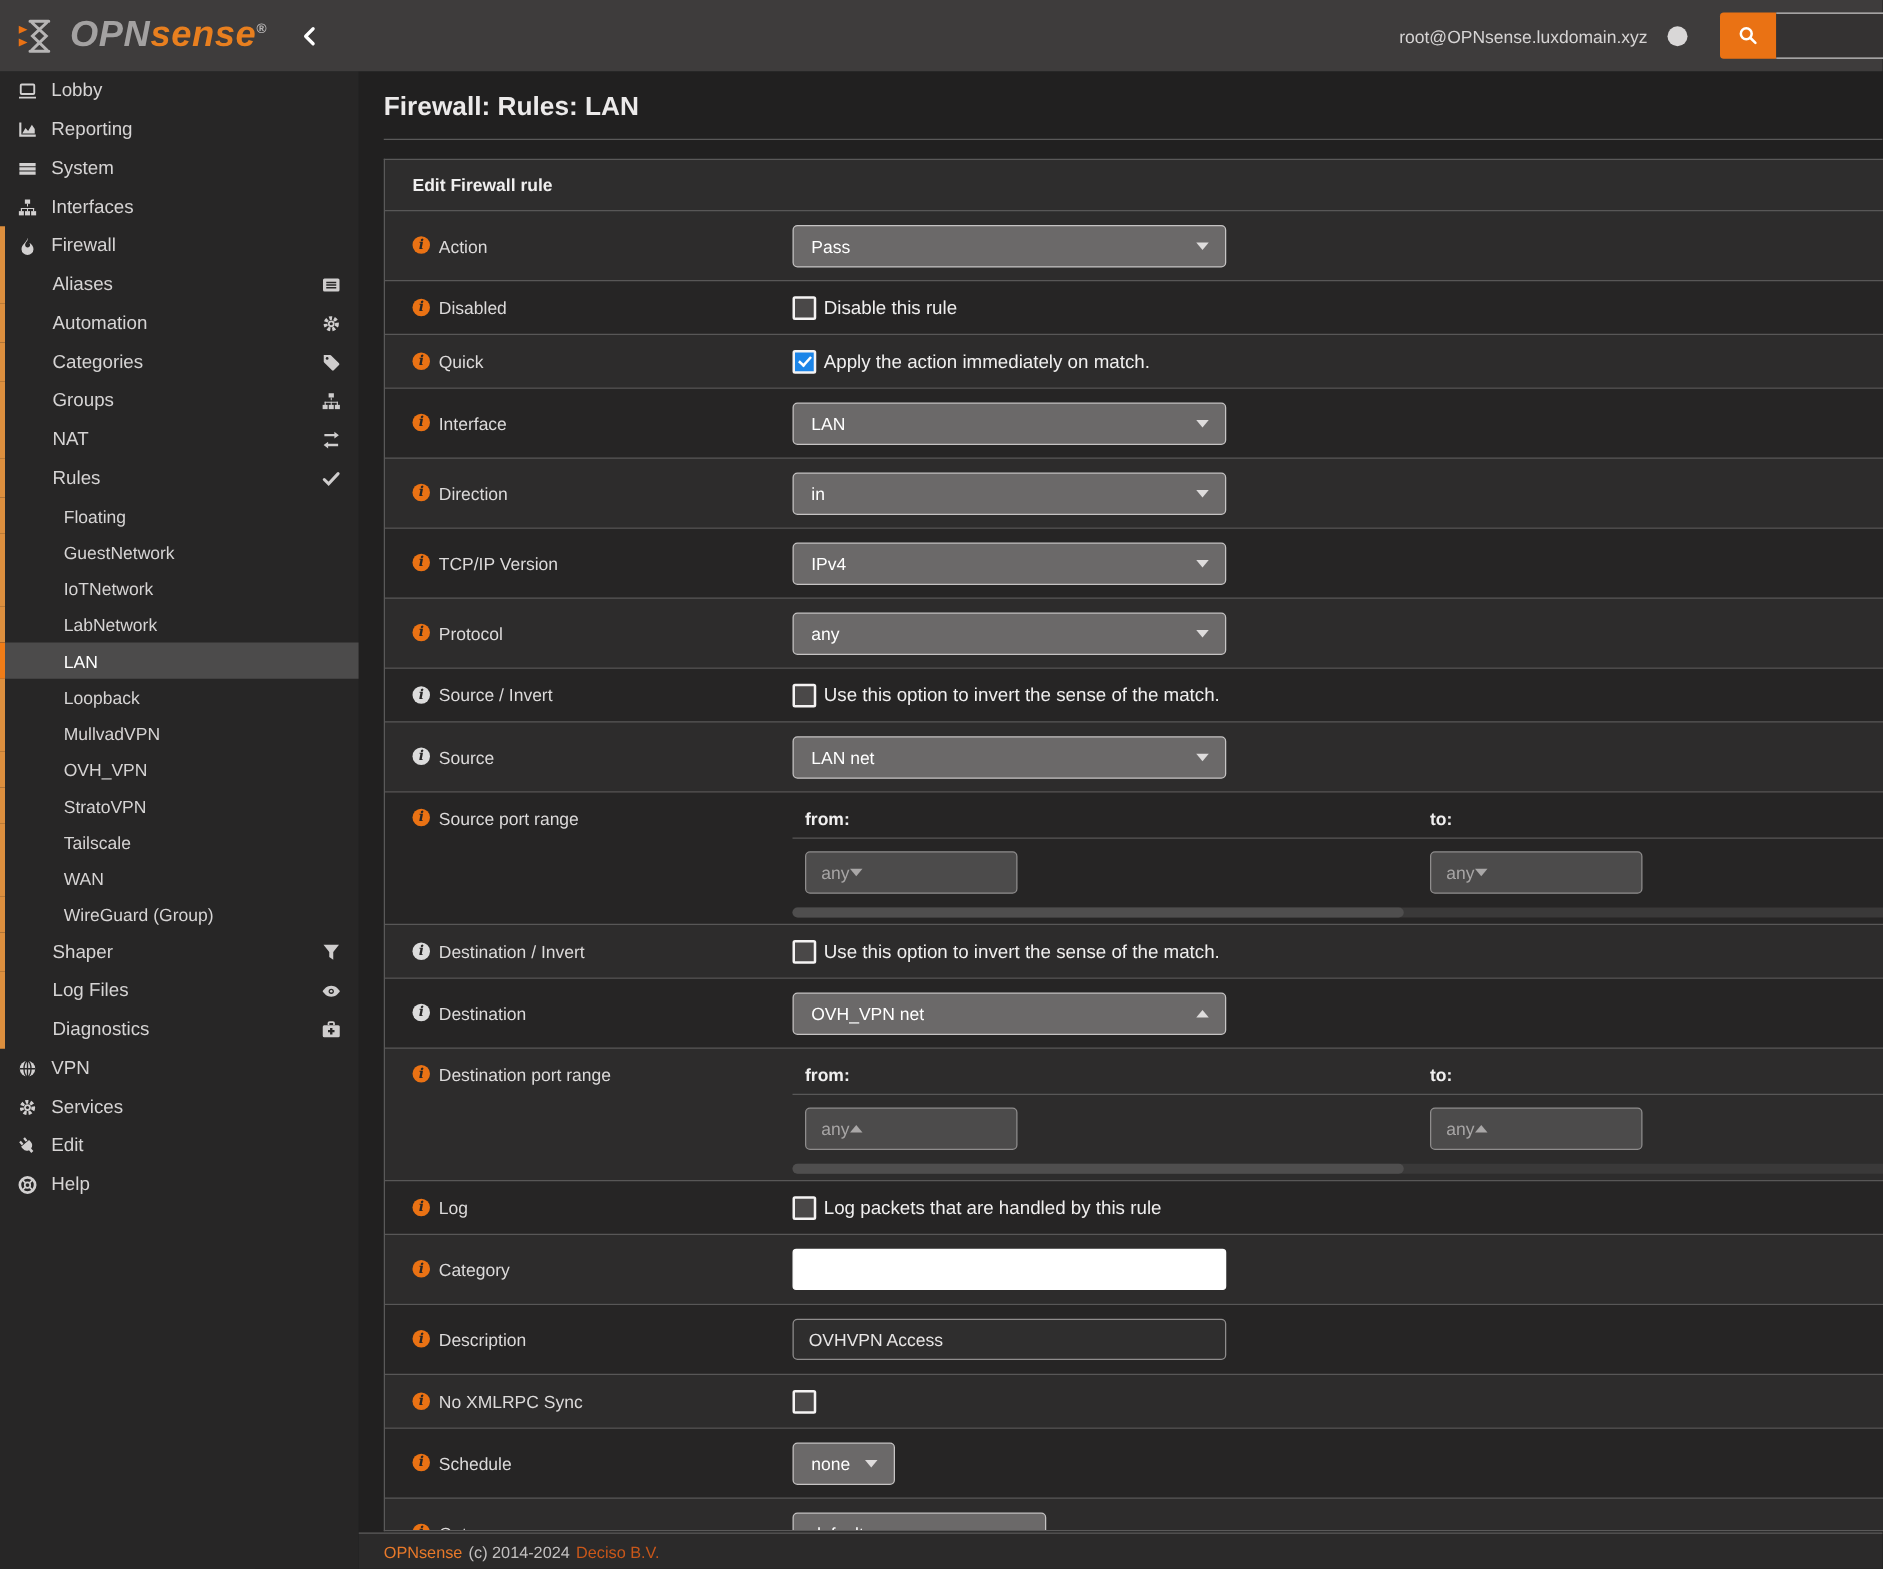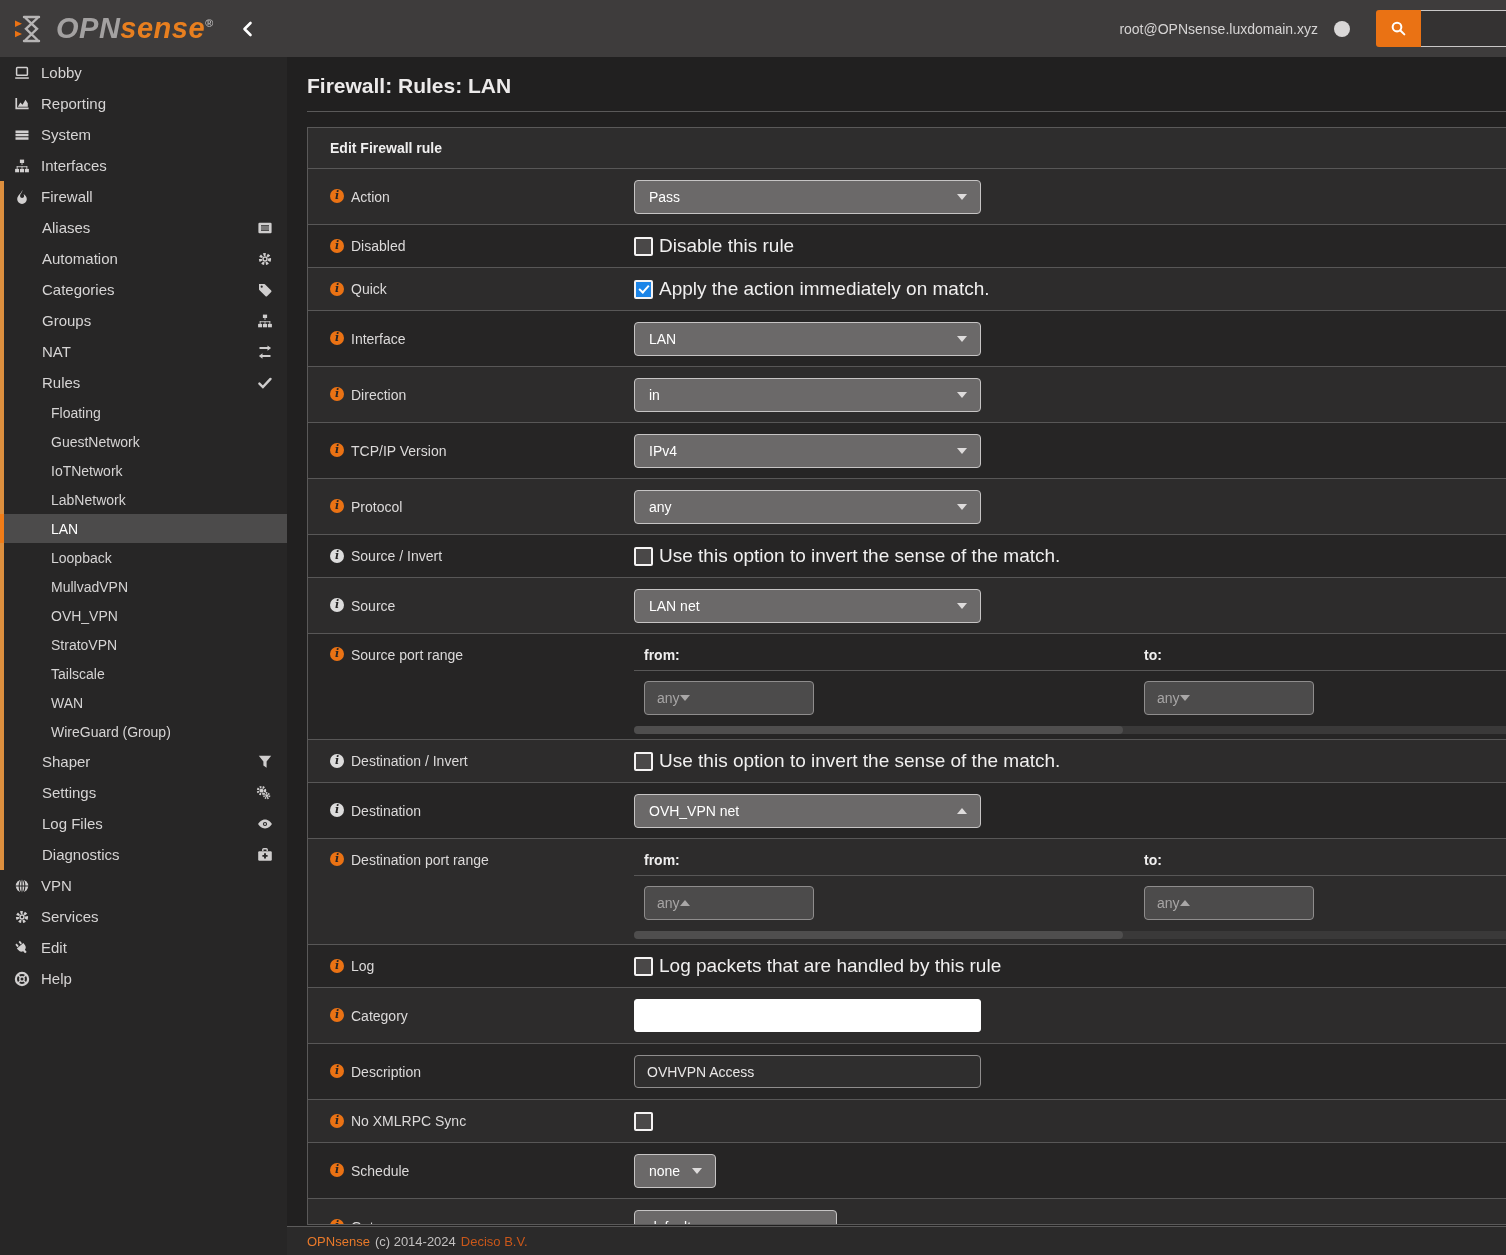--- a/index.html
+++ b/index.html
@@ -72,21 +72,21 @@
     display:flex;align-items:center;padding:0 12px;color:#a7a5a5;font-size:14px;
     box-sizing:border-box;cursor:pointer;position:relative;}
   .sel-sm .caret.down{border-top-color:#a9a7a7;}
   .sel-sm .caret.up{border-bottom-color:#a9a7a7;}
   
   .cb{width:15px;height:15px;min-width:15px;background:#4a4848;border:2px solid #f5f3f3;
     border-radius:2px;box-sizing:content-box;cursor:pointer;}
   .cb.checked{background:#1c85e8;}
   .cb.checked::after{content:"";display:block;width:4px;height:8px;border:solid #fff;
     border-width:0 2px 2px 0;transform:rotate(42deg);margin:1px 0 0 5px;}
-  .cbtext{color:#f0efef;font-size:19px;margin-left:6px;}
+  .cbtext{color:#f0efef;font-size:15px;margin-left:6px;}
   
   .range{flex:1;display:flex;flex-direction:column;}
   .range-head{height:30px;display:flex;align-items:center;border-bottom:1px solid #585757;}
   .range-head span{color:#f0efef;font-size:14px;font-weight:bold;}
   .rh-from{margin-left:10px;}
   .rh-to{position:absolute;left:510px;}
   .range-body{display:flex;margin-top:10px;position:relative;}
   .range-body .to-slot{position:absolute;left:510px;top:0;}
   .range-body .from-slot{margin-left:10px;}
   .hscroll{height:8px;background:#3a3939;border-radius:4px;margin-top:11px;position:relative;}
@@ -286,35 +286,20 @@
     </div>
     <div class="mi l1 section">
       <span class="lbl">Shaper</span>
       <span class="ricon">
         <svg width="16" height="16" viewBox="0 0 16 16">
           <path d="M1.8 1.8h12.4L9.6 7.6v6.2l-3.2-2.2V7.6z" fill="currentColor"></path>
         </svg>
       </span>
     </div>
     <div class="mi l1 section">
-      <span class="lbl">Settings</span>
-      <span class="ricon">
-        <svg width="17" height="16" viewBox="0 0 16 16">
-          <g transform="translate(-1.4,-0.8) scale(0.8)">
-            <circle cx="8" cy="8" r="4.4" fill="none" stroke="currentColor" stroke-width="3" stroke-dasharray="2.1 1.5"></circle>
-            <circle cx="8" cy="8" r="2.4" fill="currentColor"></circle>
-          </g>
-          <g transform="translate(5.6,6) scale(0.58)">
-            <circle cx="8" cy="8" r="4.4" fill="none" stroke="currentColor" stroke-width="3.4" stroke-dasharray="2.2 1.6"></circle>
-            <circle cx="8" cy="8" r="2.4" fill="currentColor"></circle>
-          </g>
-        </svg>
-      </span>
-    </div>
-    <div class="mi l1 section">
       <span class="lbl">Log Files</span>
       <span class="ricon">
         <svg width="16" height="16" viewBox="0 0 16 16">
           <path d="M8 3.6C4.7 3.6 2.2 6.1 1.1 8c1.1 1.9 3.6 4.4 6.9 4.4s5.8-2.5 6.9-4.4C13.8 6.1 11.3 3.6 8 3.6z" fill="currentColor"></path>
           <circle cx="8" cy="8" r="2.1" fill="#272626"></circle>
           <circle cx="8" cy="8" r="1" fill="currentColor"></circle>
         </svg>
       </span>
     </div>
     <div class="mi l1 section">

